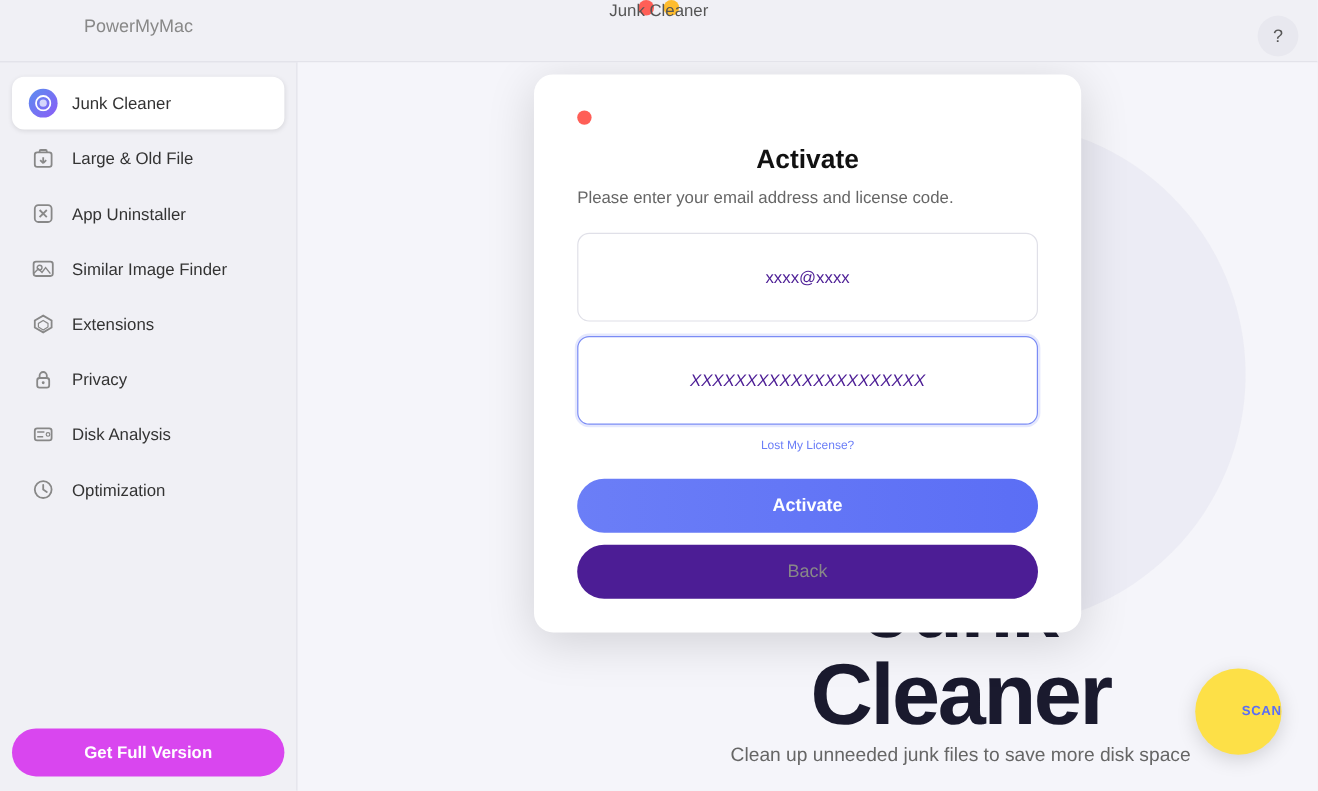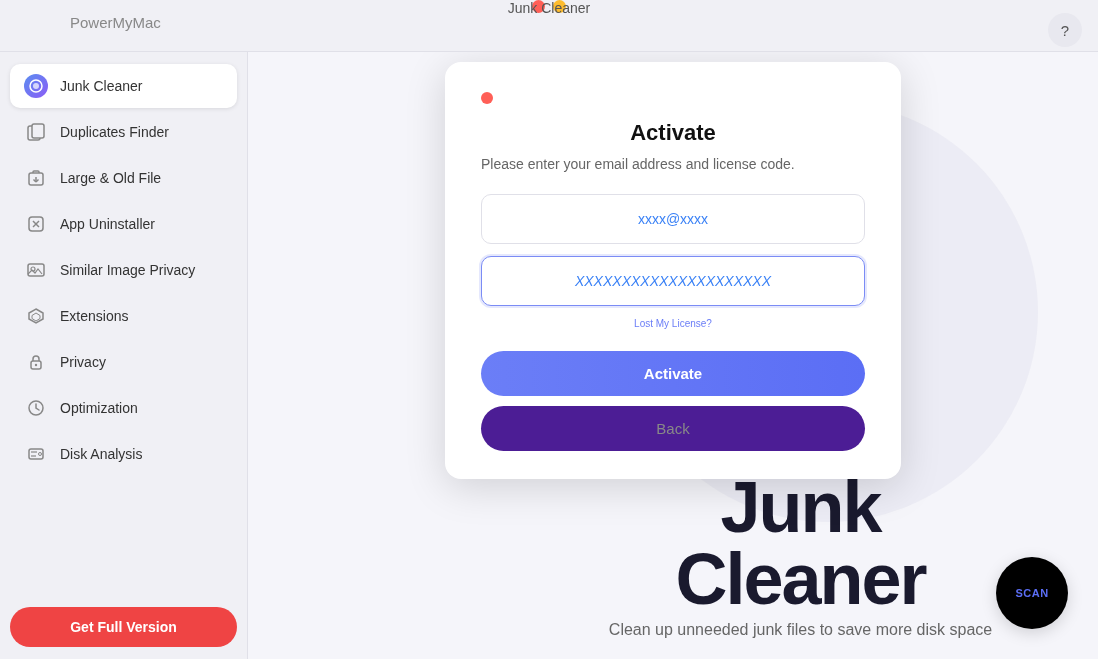--- a/index.html
+++ b/index.html
@@ -99,21 +99,21 @@
     .sidebar-item .icon.junk {
       background: linear-gradient(135deg, #5b8ef0, #8b5cf6);
       border-radius: 50%;
       font-size: 12px;
       color: white;
     }
 
     .sidebar-spacer { flex: 1; }
 
     .get-full-btn {
-      background: #ef4444;
+      background: #d946ef;
       color: white;
       border: none;
       border-radius: 20px;
       padding: 12px;
       font-size: 14px;
       font-weight: 600;
       cursor: pointer;
       width: 100%;
       margin-top: 8px;
     }
@@ -188,25 +188,25 @@
       margin-bottom: 10px;
     }
     .modal-subtitle {
       text-align: left;
       font-size: 14px;
       color: #666;
       margin-bottom: 22px;
     }
     .modal-input {
       width: 100%;
-      padding: 16px 16px;
+      padding: 28px 16px;
       border: 1.5px solid #e0e0e8;
       border-radius: 10px;
       font-size: 14px;
-      color: #3b82f6;
+      color: #4c1d95;
       text-align: center;
       outline: none;
       margin-bottom: 12px;
       background: white;
     }
     .modal-input.active-input {
       border-color: #7b8cf5;
       box-shadow: 0 0 0 2px rgba(123,140,245,0.2);
       font-style: italic;
     }
@@ -246,28 +246,29 @@
     .scan-btn-container {
       position: absolute;
       bottom: 30px;
       right: 30px;
       z-index: 5;
     }
     .scan-btn {
       width: 72px;
       height: 72px;
       border-radius: 50%;
-      background: #000000;
+      background: #fde047;
       border: none;
       box-shadow: 0 4px 16px rgba(0,0,0,0.15);
       font-size: 11px;
       font-weight: 700;
       color: #5b6ef5;
       cursor: pointer;
       letter-spacing: 0.5px;
+      text-align: right;
     }
 
     
     .powermymac-label {
       position: absolute;
       left: 70px;
       top: 14px;
       font-size: 15px;
       font-weight: 500;
       color: #888;
@@ -293,29 +294,20 @@
     <div class="sidebar-item active">
       <div class="icon junk">
         <svg width="14" height="14" viewBox="0 0 14 14" fill="none">
           <circle cx="7" cy="7" r="6" stroke="white" stroke-width="1.5"></circle>
           <circle cx="7" cy="7" r="3" fill="white" opacity="0.7"></circle>
         </svg>
       </div>
       <span>Junk Cleaner</span>
     </div>
 
-    <div class="sidebar-item">
-      <div class="icon">
-        <svg width="20" height="20" viewBox="0 0 20 20" fill="none">
-          <rect x="2" y="4" width="12" height="14" rx="2" stroke="#888" stroke-width="1.5"></rect>
-          <rect x="6" y="2" width="12" height="14" rx="2" stroke="#888" stroke-width="1.5" fill="#f0f0f5"></rect>
-        </svg>
-      </div>
-      <span>Duplicates Finder</span>
-    </div>
 
     <div class="sidebar-item">
       <div class="icon">
         <svg width="20" height="20" viewBox="0 0 20 20" fill="none">
           <rect x="3" y="5" width="14" height="12" rx="2" stroke="#888" stroke-width="1.5"></rect>
           <path d="M7 5V4a1 1 0 0 1 1-1h4a1 1 0 0 1 1 1v1" stroke="#888" stroke-width="1.5"></path>
           <line x1="10" y1="9" x2="10" y2="14" stroke="#888" stroke-width="1.5"></line>
           <line x1="7.5" y1="11.5" x2="10" y2="14" stroke="#888" stroke-width="1.5"></line>
           <line x1="12.5" y1="11.5" x2="10" y2="14" stroke="#888" stroke-width="1.5"></line>
         </svg>
@@ -335,21 +327,21 @@
     </div>
 
     <div class="sidebar-item">
       <div class="icon">
         <svg width="20" height="20" viewBox="0 0 20 20" fill="none">
           <rect x="2" y="4" width="16" height="12" rx="2" stroke="#888" stroke-width="1.5"></rect>
           <circle cx="7" cy="9" r="2" stroke="#888" stroke-width="1.2"></circle>
           <path d="M2 14l4-4 3 3 3-4 4 5" stroke="#888" stroke-width="1.2"></path>
         </svg>
       </div>
-      <span>Similar Image Privacy</span>
+      <span>Similar Image Finder</span>
     </div>
 
 
     <div class="sidebar-item">
       <div class="icon">
         <svg width="20" height="20" viewBox="0 0 20 20" fill="none">
           <path d="M10 3 L17 7 L17 13 L10 17 L3 13 L3 7 Z" stroke="#888" stroke-width="1.5" fill="none"></path>
           <path d="M10 7 L14 9.5 L14 12.5 L10 15 L6 12.5 L6 9.5 Z" stroke="#888" stroke-width="1" fill="none"></path>
         </svg>
       </div>
@@ -358,44 +350,44 @@
 
     <div class="sidebar-item">
       <div class="icon">
         <svg width="20" height="20" viewBox="0 0 20 20" fill="none">
           <rect x="5" y="9" width="10" height="8" rx="2" stroke="#888" stroke-width="1.5"></rect>
           <path d="M7 9V7a3 3 0 0 1 6 0v2" stroke="#888" stroke-width="1.5"></path>
           <circle cx="10" cy="13" r="1.2" fill="#888"></circle>
         </svg>
       </div>
       <span>Privacy</span>
-    </div>
-
-    <div class="sidebar-item">
-      <div class="icon">
-        <svg width="20" height="20" viewBox="0 0 20 20" fill="none">
-          <circle cx="10" cy="10" r="7" stroke="#888" stroke-width="1.5"></circle>
-          <path d="M10 6v4l3 2" stroke="#888" stroke-width="1.5" stroke-linecap="round"></path>
-        </svg>
-      </div>
-      <span>Optimization</span>
     </div>
 
     <div class="sidebar-item">
       <div class="icon">
         <svg width="20" height="20" viewBox="0 0 20 20" fill="none">
           <rect x="3" y="5" width="14" height="10" rx="2" stroke="#888" stroke-width="1.5"></rect>
           <circle cx="14" cy="10" r="1.5" stroke="#888" stroke-width="1"></circle>
           <line x1="5" y1="8" x2="11" y2="8" stroke="#888" stroke-width="1.2"></line>
           <line x1="5" y1="12" x2="10" y2="12" stroke="#888" stroke-width="1.2"></line>
         </svg>
       </div>
       <span>Disk Analysis</span>
     </div>
 
+    <div class="sidebar-item">
+      <div class="icon">
+        <svg width="20" height="20" viewBox="0 0 20 20" fill="none">
+          <circle cx="10" cy="10" r="7" stroke="#888" stroke-width="1.5"></circle>
+          <path d="M10 6v4l3 2" stroke="#888" stroke-width="1.5" stroke-linecap="round"></path>
+        </svg>
+      </div>
+      <span>Optimization</span>
+    </div>
+
     <div class="sidebar-spacer"></div>
 
     <button class="get-full-btn">Get Full Version</button>
   </div>
 
   <div class="content">
 
     <div class="bg-circle"></div>
 
     <div class="bg-text-area">

